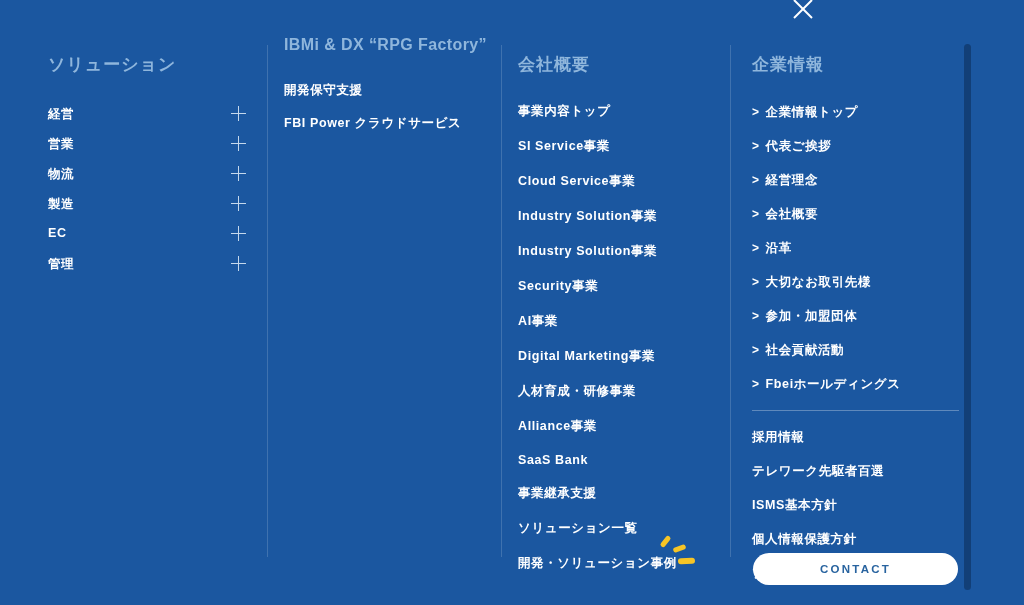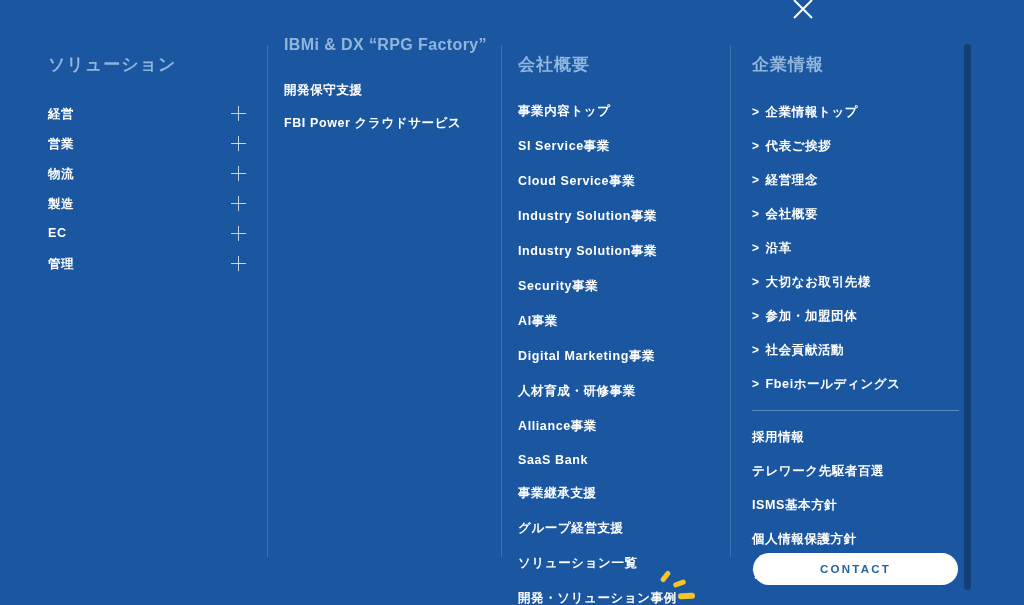--- a/index.html
+++ b/index.html
@@ -238,21 +238,20 @@
     <div class="col-item">Cloud Service事業</div>
     <div class="col-item">Industry Solution事業</div>
     <div class="col-item">Industry Solution事業</div>
     <div class="col-item">Security事業</div>
     <div class="col-item">AI事業</div>
     <div class="col-item">Digital Marketing事業</div>
     <div class="col-item">人材育成・研修事業</div>
     <div class="col-item">Alliance事業</div>
     <div class="col-item">SaaS Bank</div>
     <div class="col-item">事業継承支援</div>
-    <div class="col-item">グループ経営支援</div>
     <div class="col-item">ソリューション一覧</div>
 
     <div class="col-item active">
       <span>開発・ソリューション事例</span>
       
       <span class="sparkle">
         <span class="spark s1"></span>
         <span class="spark s2"></span>
         <span class="spark s3"></span>
       </span>

